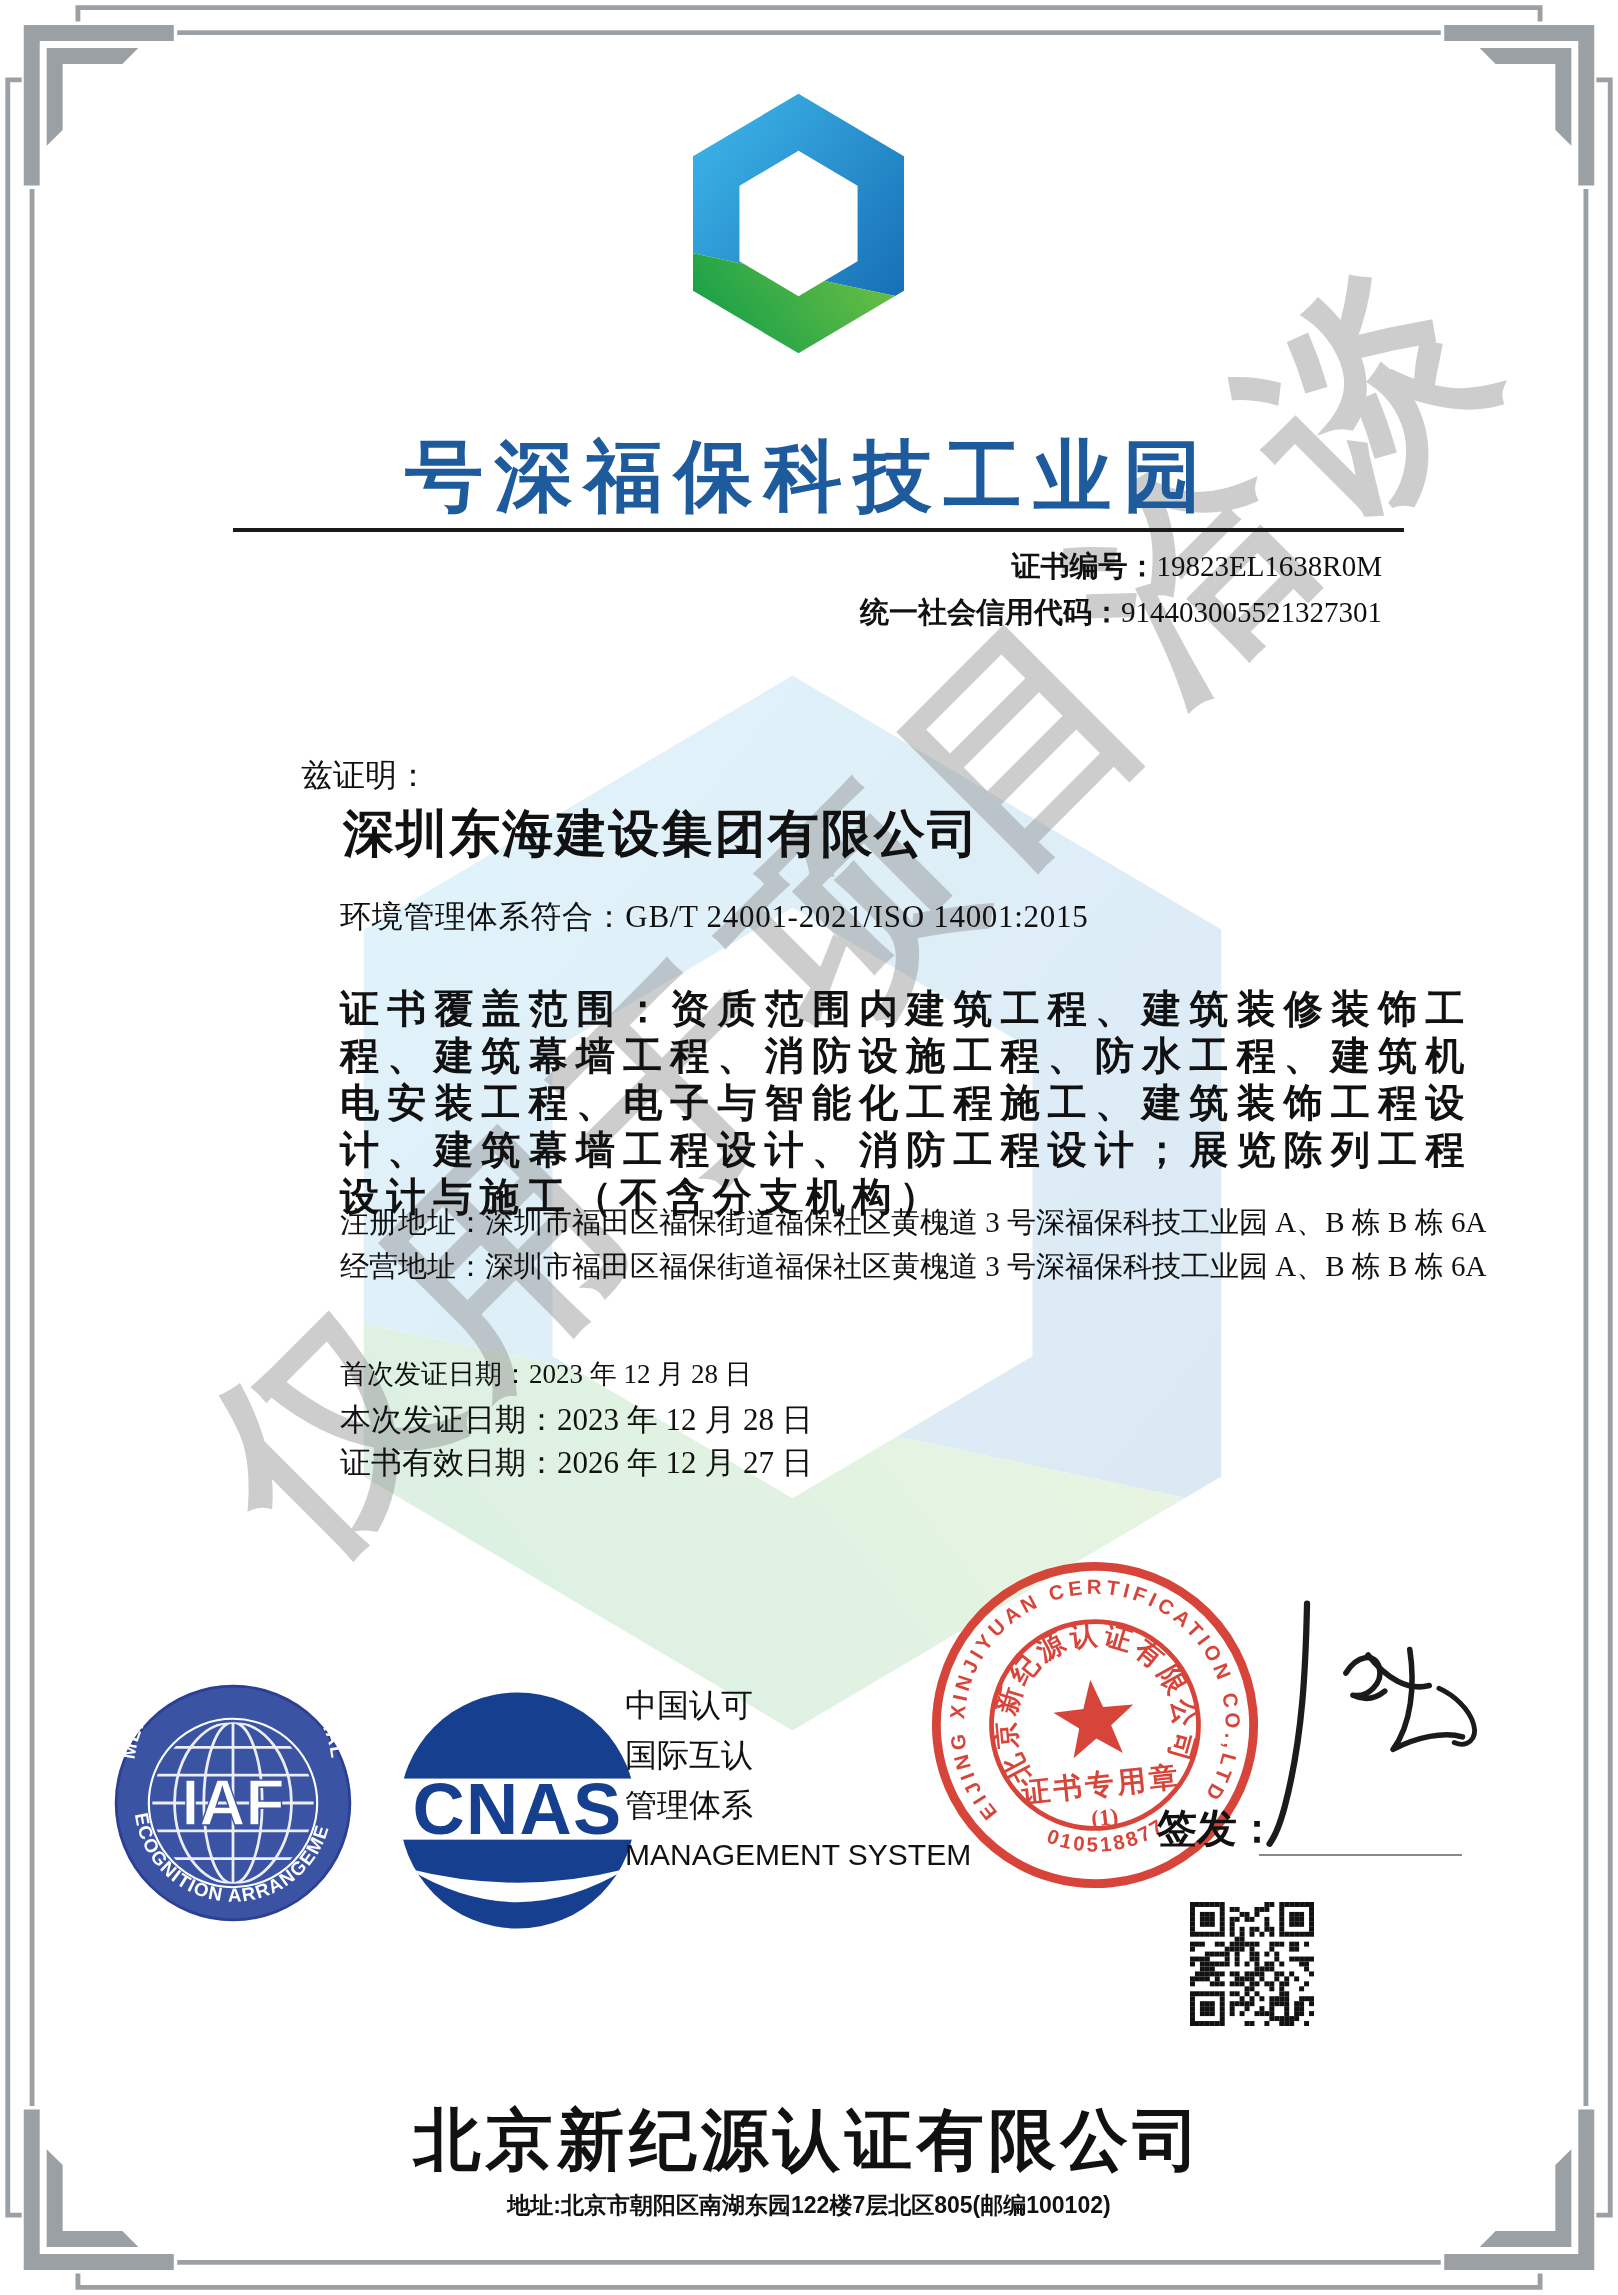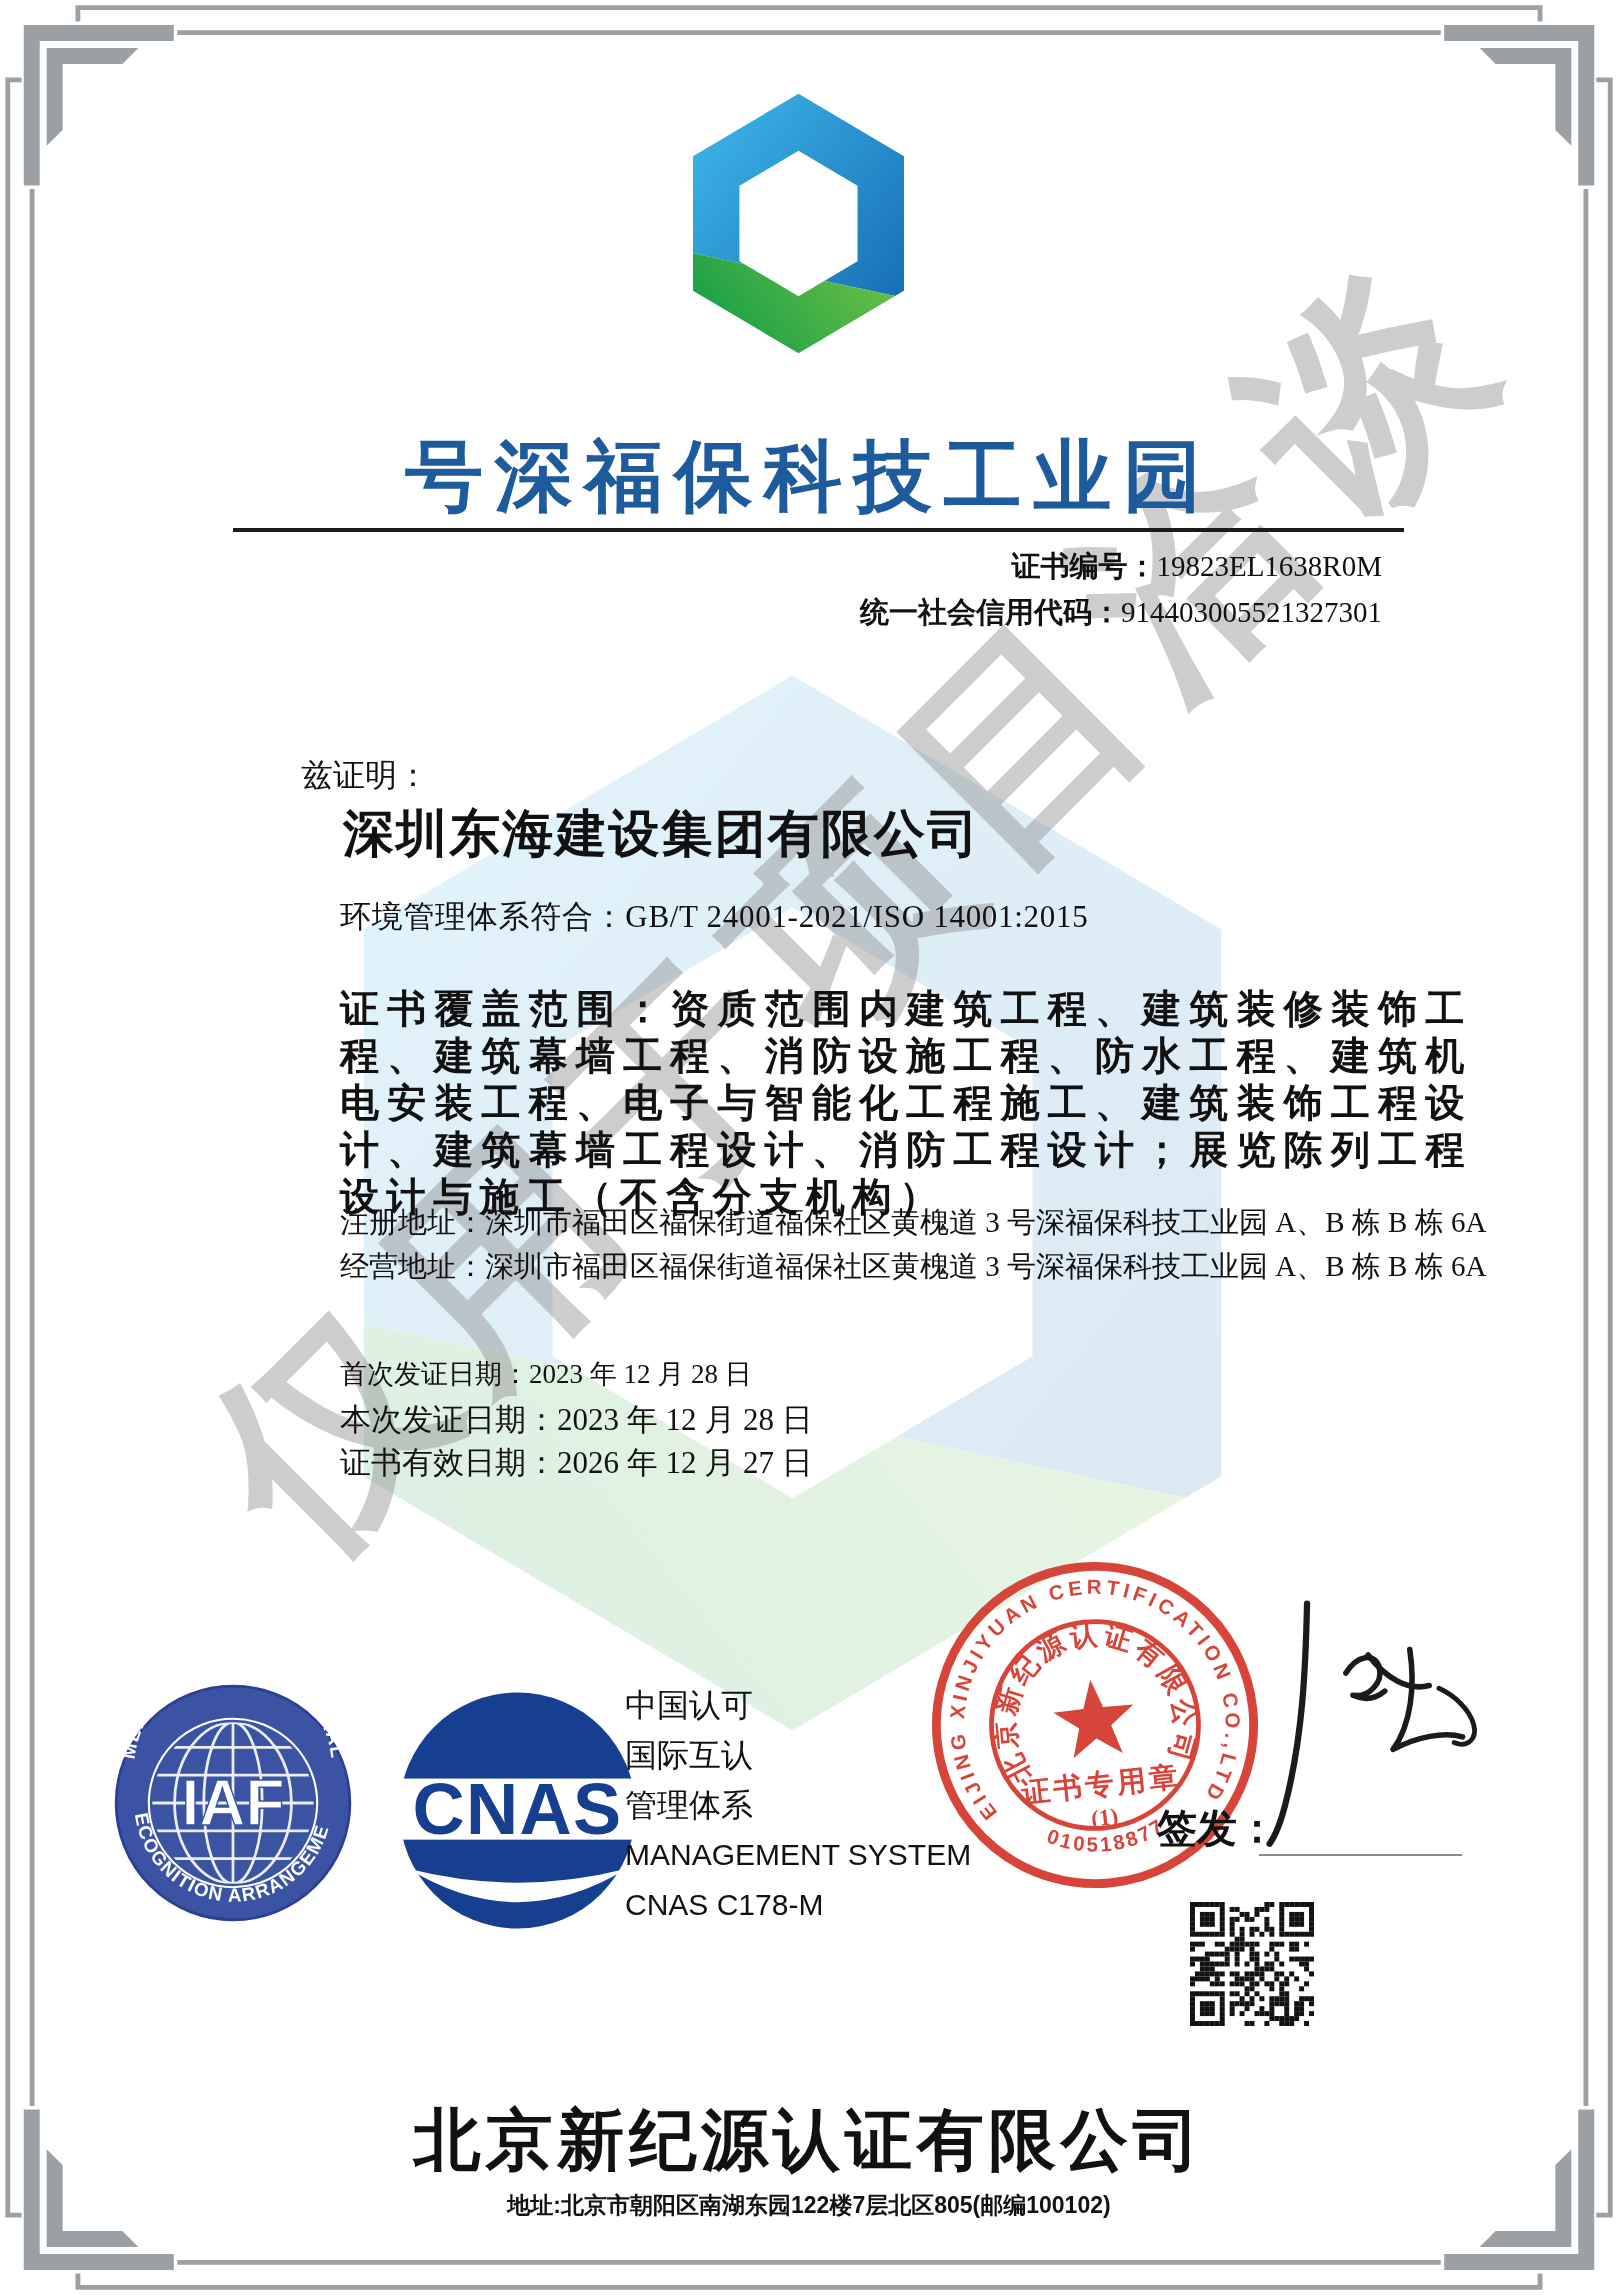--- a/index.html
+++ b/index.html
@@ -209,21 +209,20 @@
     <rect x="0" y="152" width="410" height="88" fill="#ffffff"></rect>
     <path d="M 48 282 Q 205 378 362 282 Q 205 322 48 282 Z" fill="#ffffff"></path>
     <text x="205" y="232" text-anchor="middle" font-family="Liberation Sans, DejaVu Sans, sans-serif" font-size="104" font-weight="700" fill="#16408f" letter-spacing="2">CNAS</text>
   </svg>
 
   <div id="acc-text" class="abs">
     <div>中国认可</div>
     <div>国际互认</div>
     <div>管理体系</div>
     <div class="en">MANAGEMENT SYSTEM</div>
-    <div class="en">CNAS C178-M</div>
   </div>
 
   <svg id="stamp" class="abs" viewBox="0 0 520 520">
     <defs>
       <path id="stRing" d="M 113 383 A 192 192 0 1 1 407 383"></path>
       <path id="stInner" d="M 170 336 A 118 118 0 1 1 350 336"></path>
       <path id="stNum" d="M 167 421 A 186 186 0 0 0 353 421"></path>
     </defs>
     <g fill="none" stroke="#d4382c">
       <circle cx="260" cy="260" r="233" stroke-width="13"></circle>

